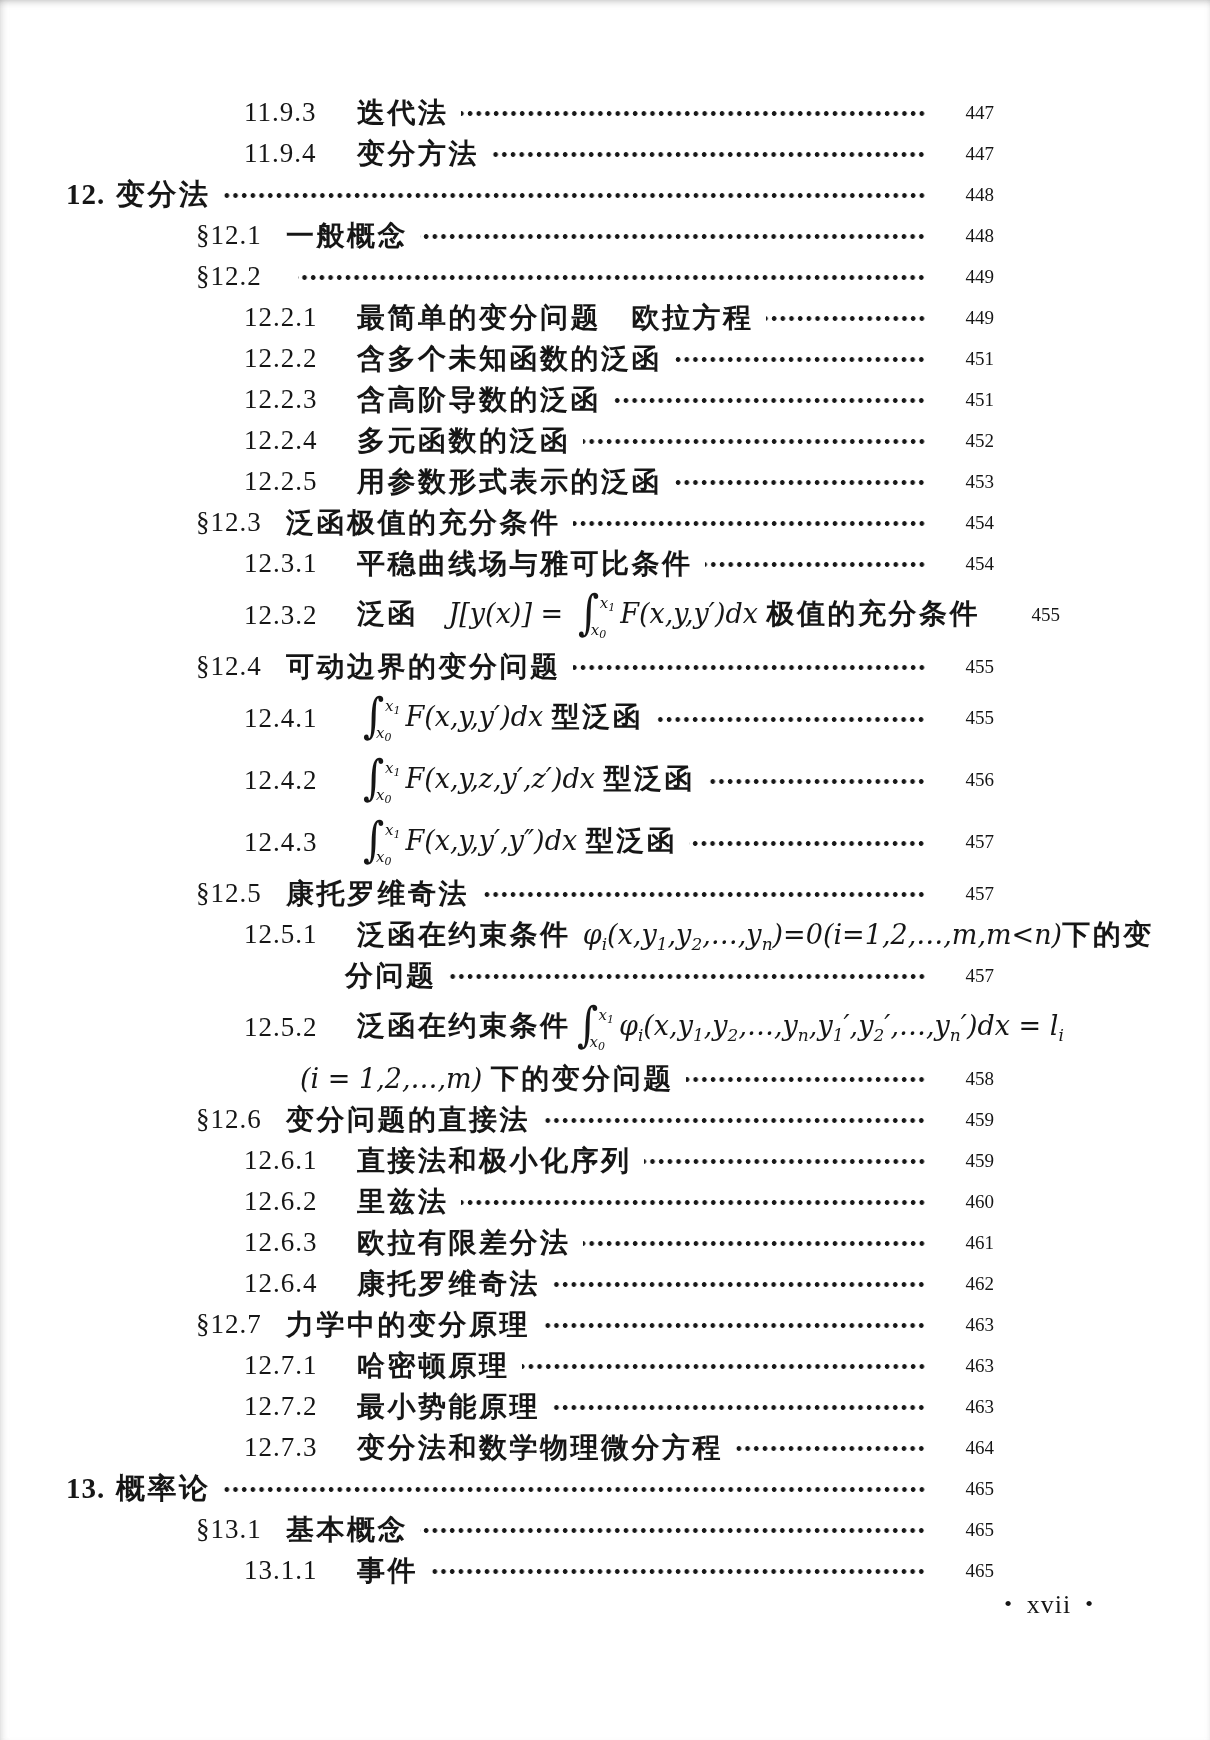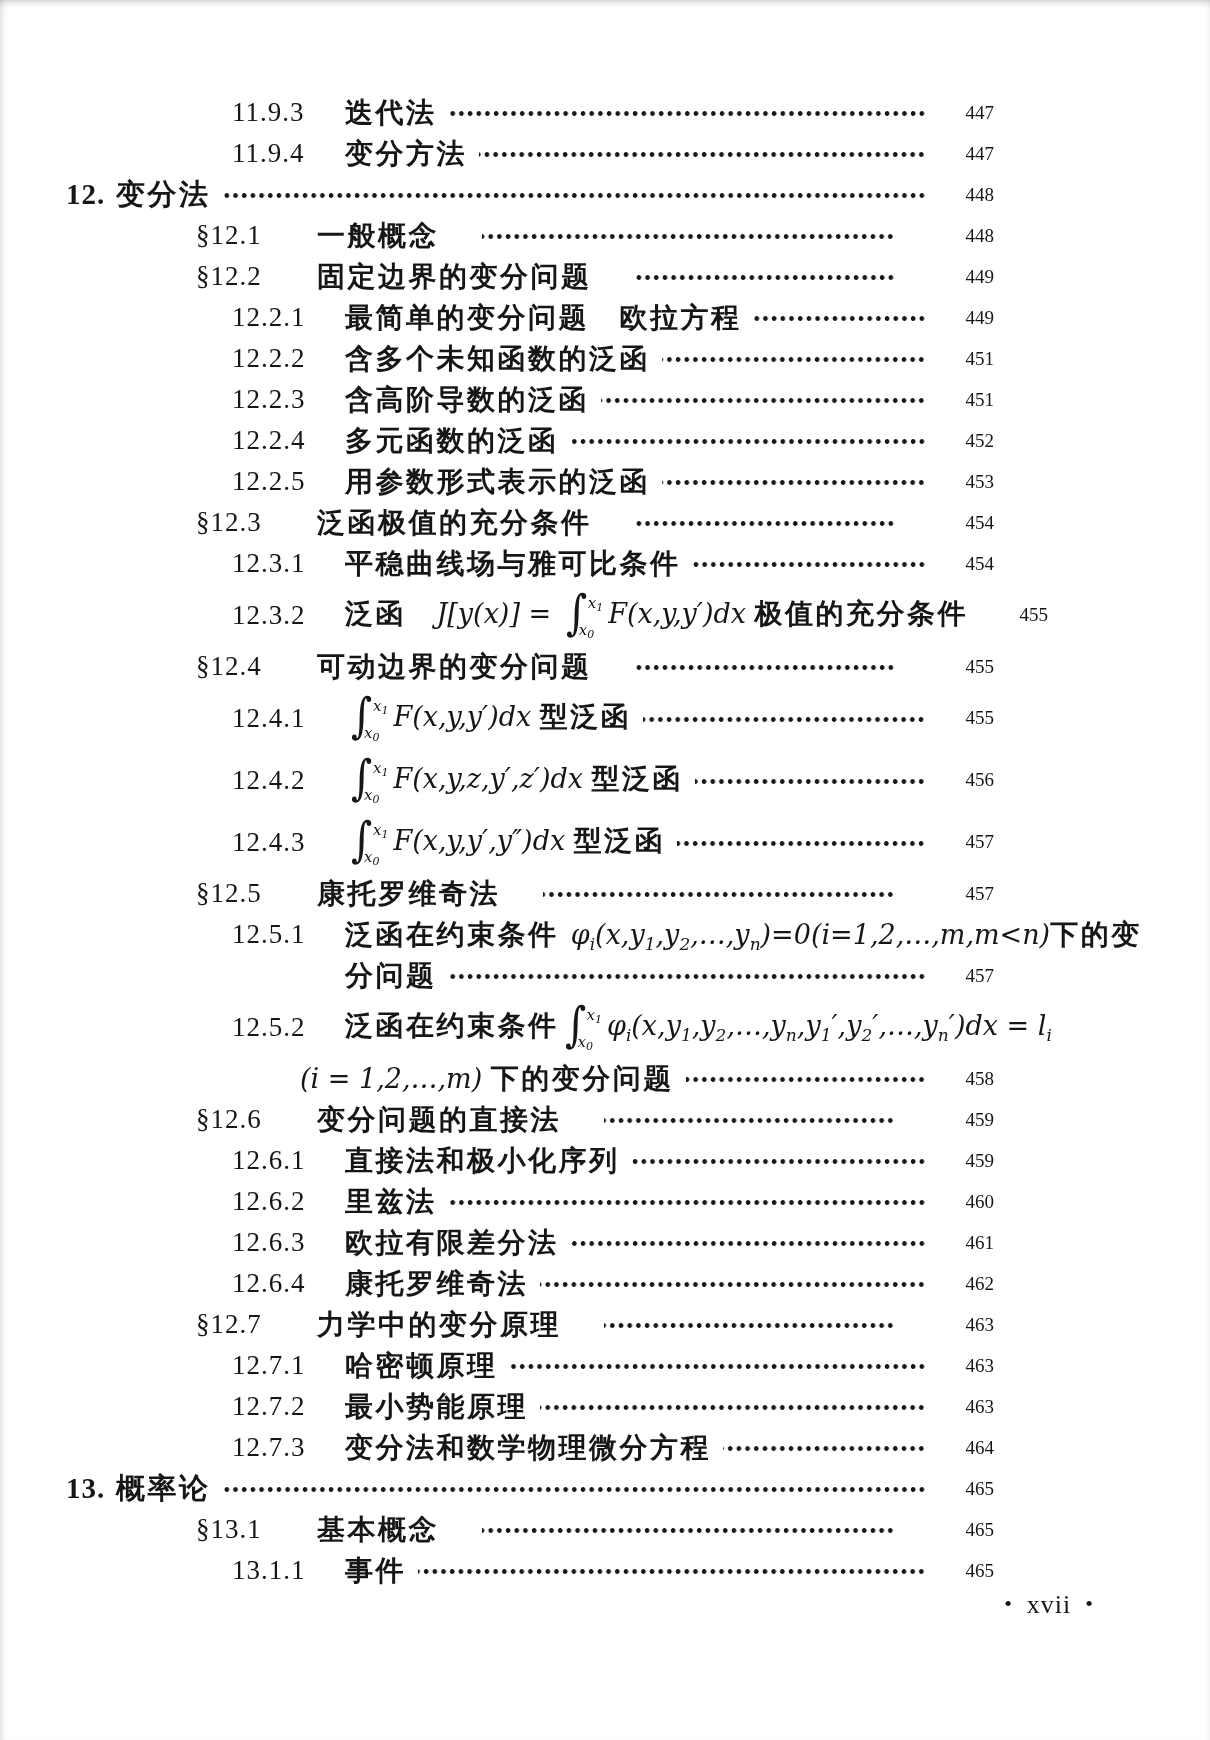--- a/index.html
+++ b/index.html
@@ -18,33 +18,33 @@
                 inset 7px 0 9px -7px rgba(130,130,130,.40),
                 inset -4px 0 6px -5px rgba(150,150,150,.25);
   }
 
   .toc { position:absolute; top:92px; left:0; right:0; padding-right:216px; }
 
   .row { display:flex; align-items:center; min-height:41px; }
   .row.formula { min-height:62px; }
 
   .row.lvl1 { padding-left:66px; }
-  .row.lvl2 { padding-left:196px;gap:31px; }
+  .row.lvl2 { padding-left:196px; }
   .row.lvl3 { padding-left:232px; }
   .row.cont  { }
   .row.cont-a { padding-left:345px; }
   .row.cont-b { padding-left:300px; }
 
   .num {
     font-family:"Liberation Serif", serif;
     font-size:27px; letter-spacing:1px; white-space:pre; flex:0 0 auto;
   }
   .lvl1 .num { width:50px;  font-weight:700; font-size:29px; }
   .lvl2 .num { width:90px; }
-  .lvl3 .num { width:113px; }
+  .lvl3 .num { width:113px;margin-left:12px; }
 
   .title { white-space:nowrap; flex:0 0 auto; font-size:28px; }
   .lvl1 .title { font-weight:700; font-size:29px; letter-spacing:3px; }
 
   
   .t { font-weight:600; letter-spacing:2.5px; white-space:pre; }
   .lvl1 .t { font-weight:700; }
 
   
   .m {
@@ -113,21 +113,20 @@
       <span class="pagenum">448</span>
     </div>
     <div class="row lvl2">
       <span class="num">§12.1</span>
       <span class="title"><span class="t">一般概念</span></span>
       <span class="leader"></span>
       <span class="pagenum">448</span>
     </div>
     <div class="row lvl2">
       <span class="num">§12.2</span>
-      <span class="title"><span class="t">固定边界的变分问题</span></span>
       <span class="leader"></span>
       <span class="pagenum">449</span>
     </div>
     <div class="row lvl3">
       <span class="num">12.2.1</span>
       <span class="title"><span class="t">最简单的变分问题　欧拉方程</span></span>
       <span class="leader"></span>
       <span class="pagenum">449</span>
     </div>
     <div class="row lvl3">

